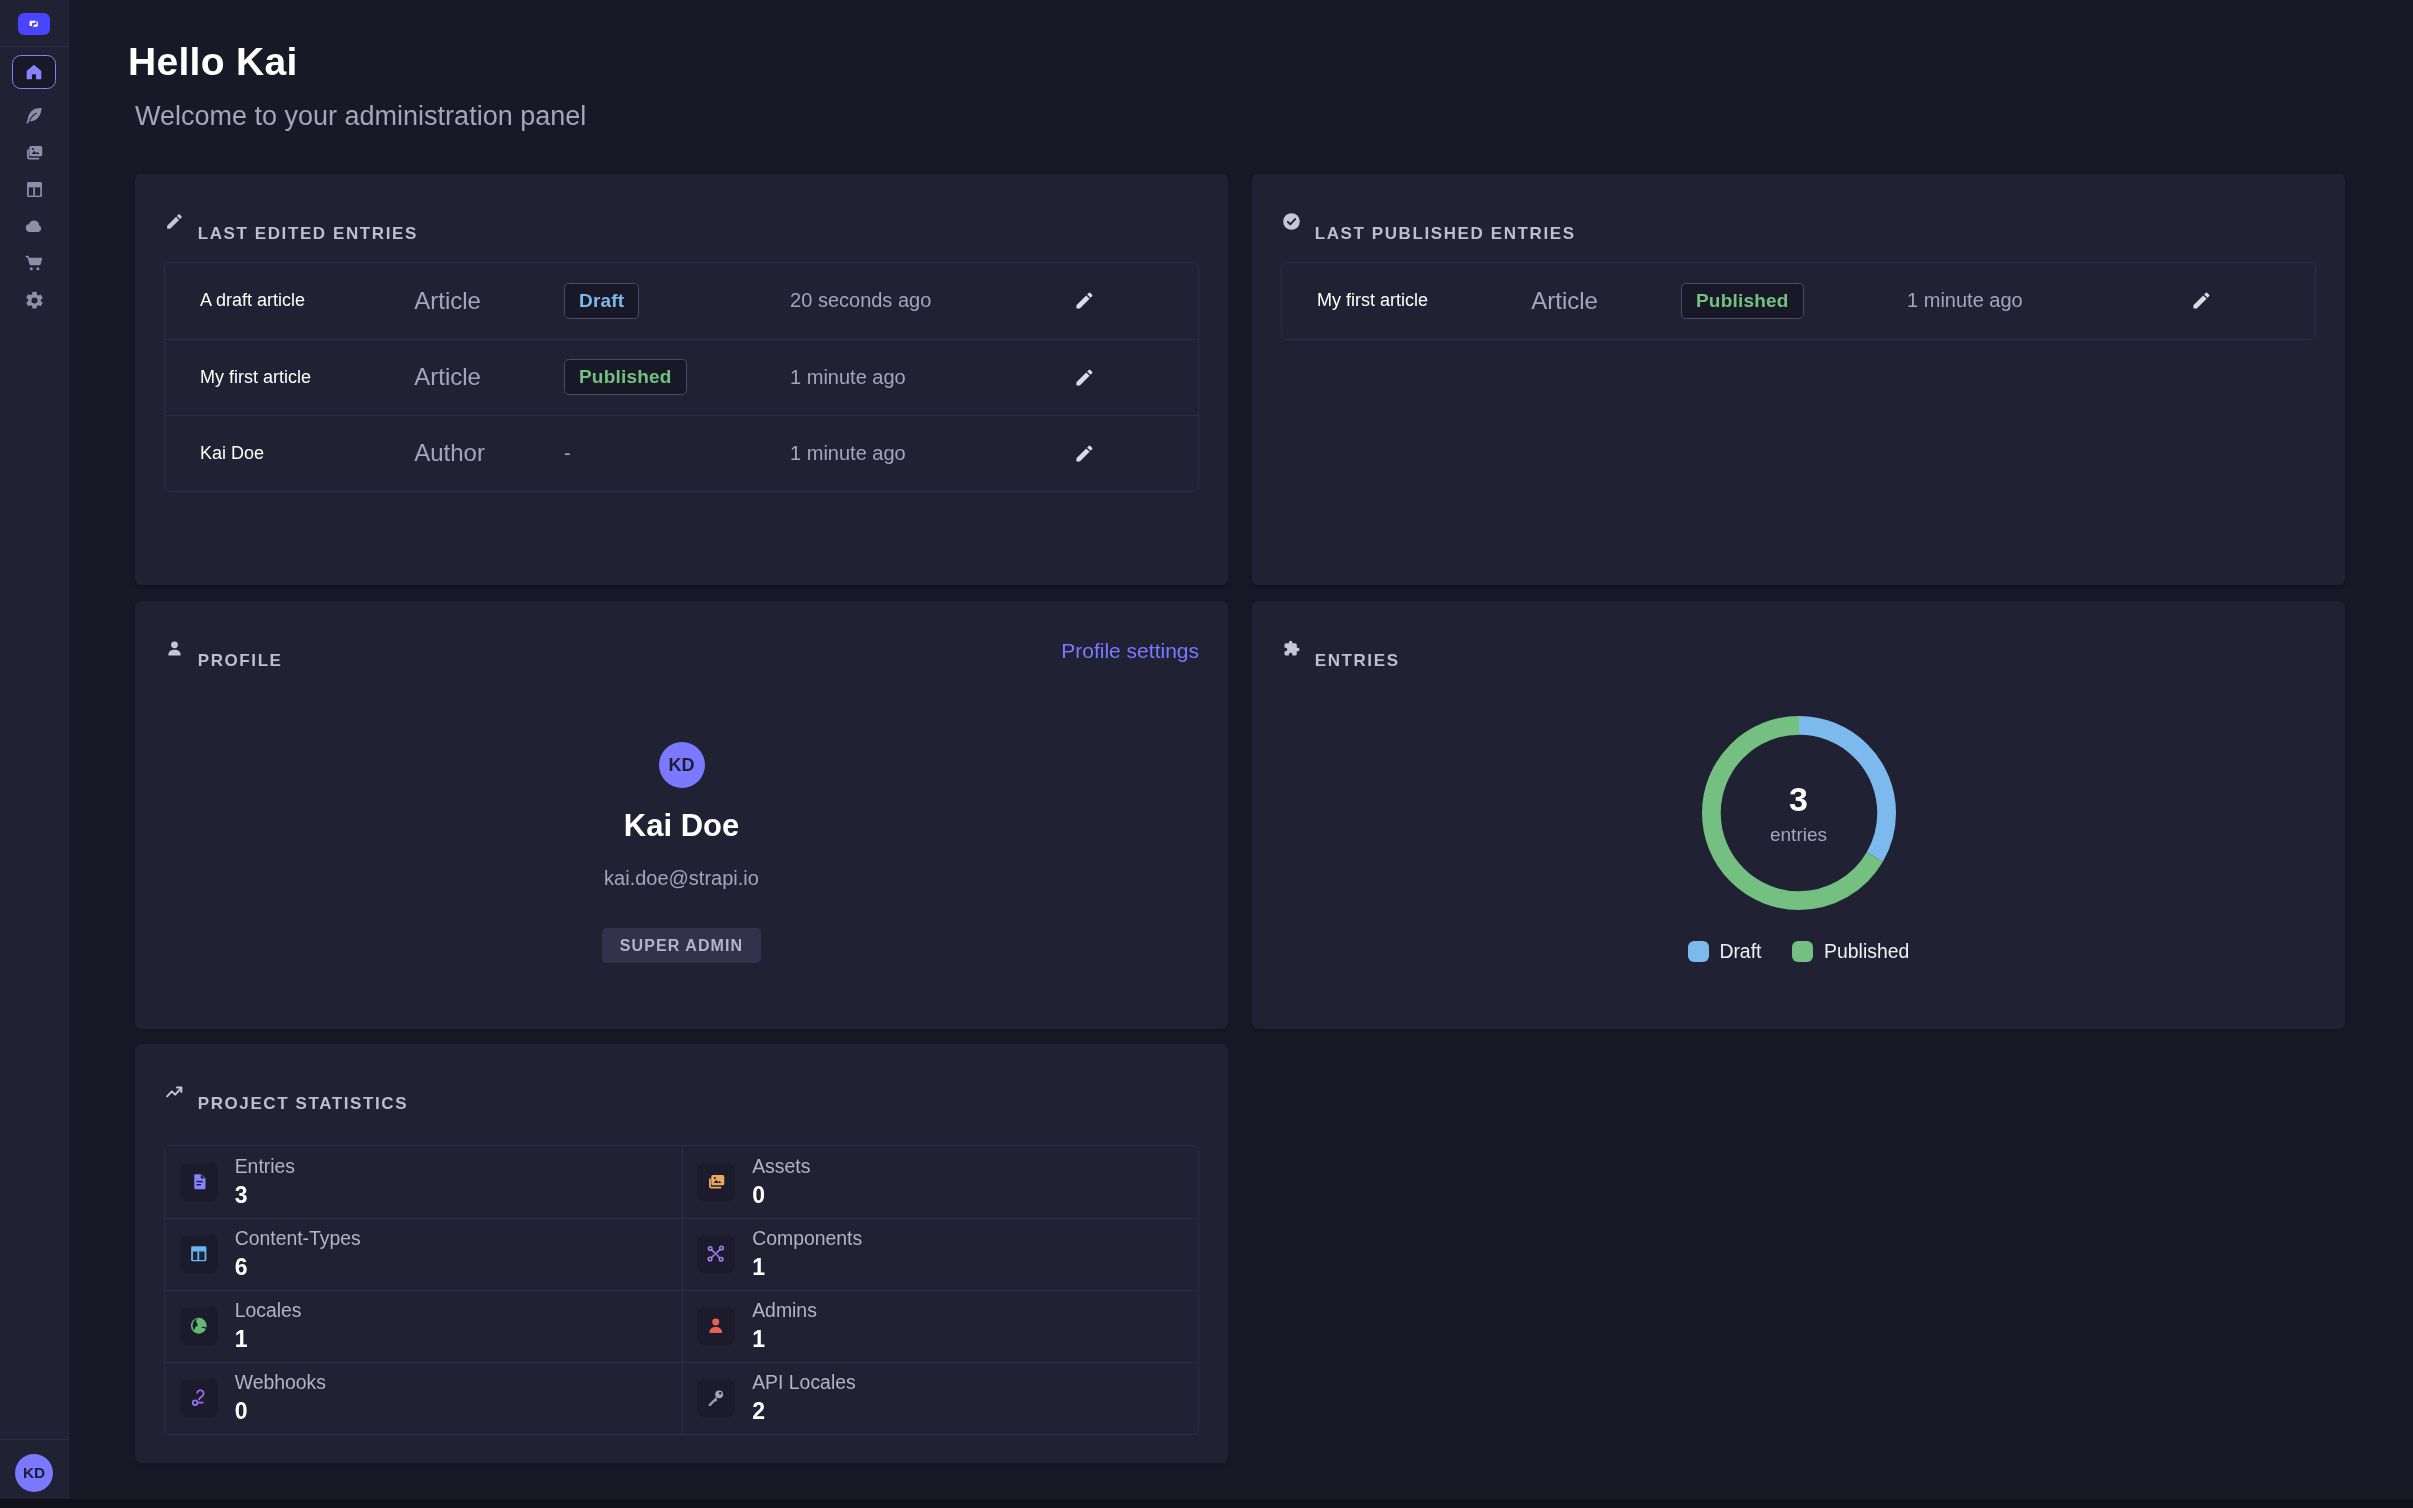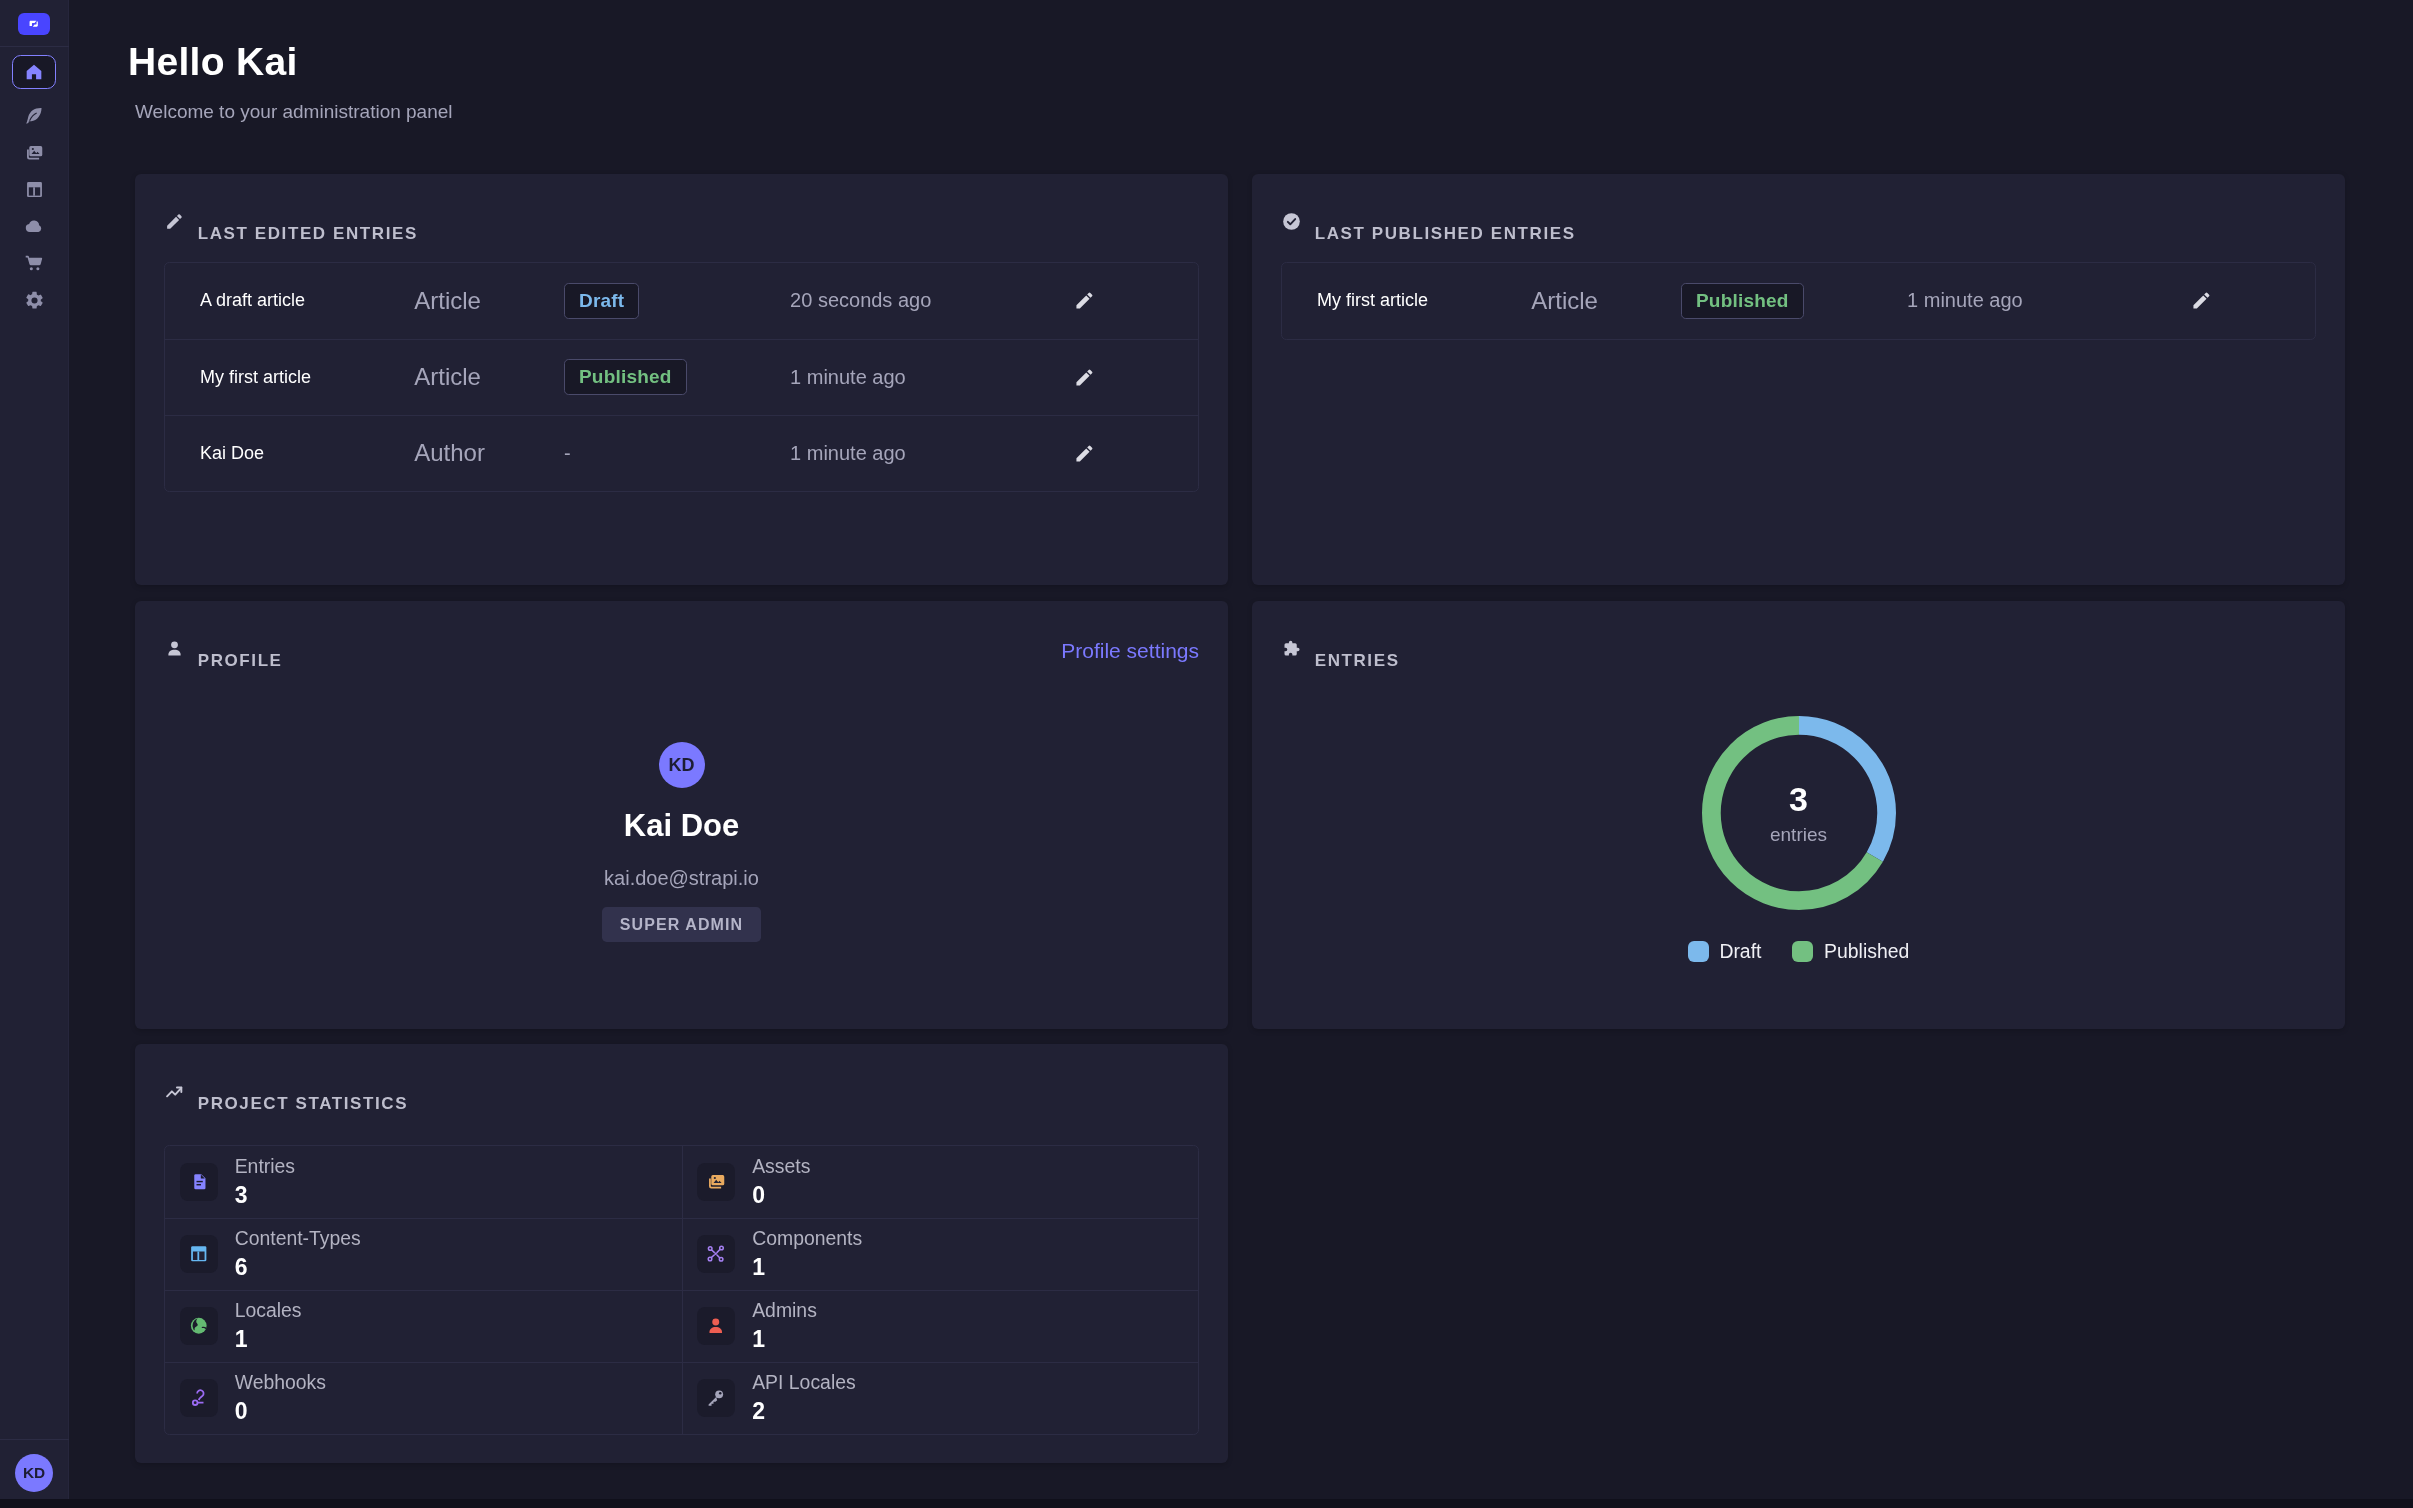--- a/index.html
+++ b/index.html
@@ -34,21 +34,21 @@
   .sb-bottom { margin-top:auto; width:100%; display:flex; flex-direction:column; align-items:center; }
   .sb-avatar {
     width:38px; height:38px; border-radius:50%; background:#7b79ff;
     color:#1d1d34; font-size:15.4px; font-weight:700;
     display:flex; align-items:center; justify-content:center;
     margin:14px 0 16px; cursor:pointer;
   }
 
   
   .page-title { position:absolute; left:128px; top:40px; font-size:39px; font-weight:700; letter-spacing:0.3px; }
-  .page-subtitle { position:absolute; left:135px; top:101px; font-size:19px; color:#a5a5ba; }
+  .page-subtitle { position:absolute; left:135px; top:101px; font-size:27px; color:#a5a5ba; }
 
   
   .card { position:absolute; background:#212134; border-radius:6px; box-shadow:0 1.3px 5.4px rgba(0,0,0,.18); }
   #card-last-edited   { left:135px;  top:174px;  width:1093px; height:411px; }
   #card-last-published{ left:1252px; top:174px;  width:1093px; height:411px; }
   #card-profile       { left:135px;  top:601px;  width:1093px; height:428px; }
   #card-entries       { left:1252px; top:601px;  width:1093px; height:428px; }
   #card-stats         { left:135px;  top:1044px; width:1093px; height:419px; }
 
   .widget-head { display:flex; align-items:center; gap:12.7px; padding:25.5px 29px 0; color:#c6c6d5; }
@@ -83,21 +83,21 @@
     text-decoration:none; cursor:pointer;
   }
   .profile-body { position:absolute; left:0; right:0; top:141px; display:flex; flex-direction:column; align-items:center; }
   .profile-avatar {
     width:46px; height:46px; border-radius:50%; background:#7b79ff; color:#1d1d34;
     font-size:18px; font-weight:700; display:flex; align-items:center; justify-content:center;
   }
   .profile-name { margin-top:20px; font-size:31px; font-weight:700; }
   .profile-email { margin-top:23px; font-size:20px; color:#a5a5ba; }
   .role-badge {
-    margin-top:17px; background:#32324d; border-radius:4.7px; padding:8.7px 17.4px;
+    margin-top:38px; background:#32324d; border-radius:4.7px; padding:8.7px 17.4px;
     font-size:16px; font-weight:600; letter-spacing:1.1px; color:#b5b5c9;
   }
 
   
   .donut-wrap { position:absolute; left:50%; top:115px; transform:translateX(-50%); width:194px; height:194px; }
   .donut-center { position:absolute; inset:0; display:flex; flex-direction:column; align-items:center; justify-content:center; gap:5.4px; }
   .donut-value { font-size:34px; font-weight:700; }
   .donut-label { font-size:19px; color:#a5a5ba; }
   .legend { position:absolute; left:0; right:0; top:339px; display:flex; justify-content:center; gap:31px; }
   .legend-item { display:flex; align-items:center; gap:10.7px; }

